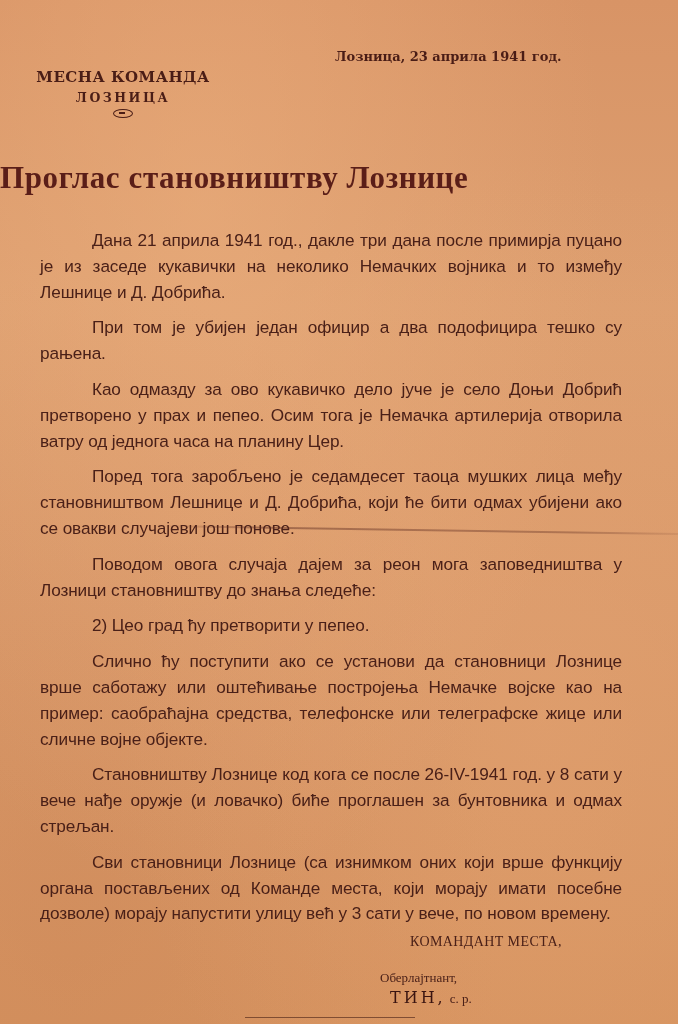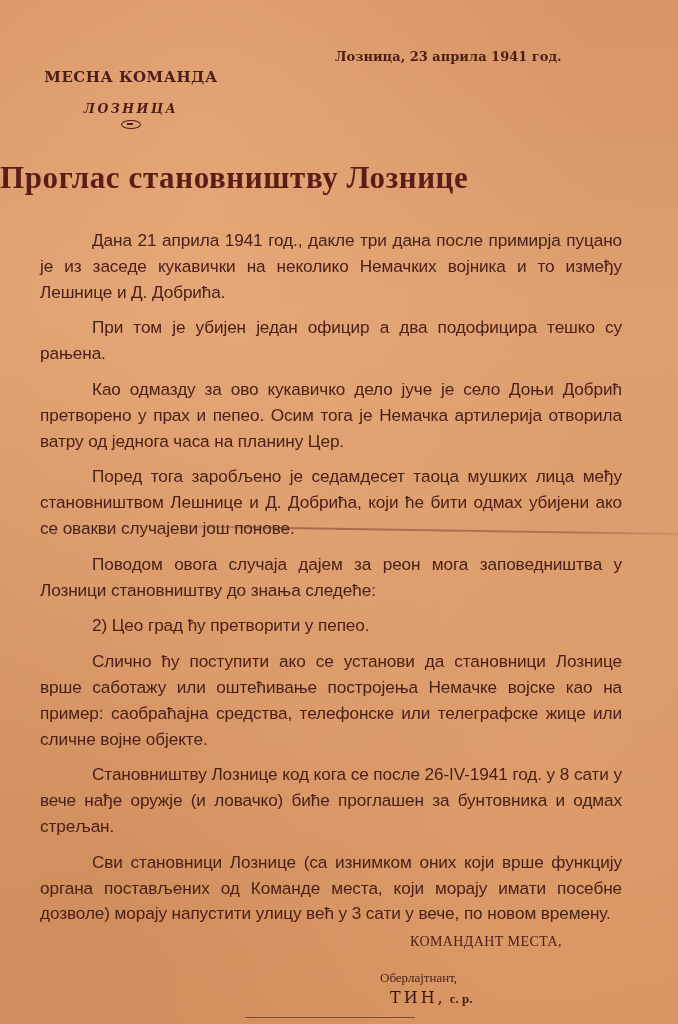--- a/index.html
+++ b/index.html
@@ -11,30 +11,30 @@
     position: relative; width: 678px; height: 1024px;
     background:
       radial-gradient(ellipse at 30% 20%, rgba(240,180,130,0.45), transparent 60%),
       radial-gradient(ellipse at 80% 70%, rgba(230,165,115,0.4), transparent 55%),
       radial-gradient(ellipse at 10% 90%, rgba(200,130,85,0.35), transparent 50%),
       linear-gradient(180deg, #d89466 0%, #dd9f70 30%, #d9996a 60%, #d6935f 100%);
     color: #3a1c14;
     font-family: "DejaVu Serif", serif;
   }
   .header-left {
-    position: absolute; left: 28px; top: 68px; width: 206px;
+    position: absolute; left: 20px; top: 68px; width: 206px;
     text-align: center;
   }
   .org-name {
     font-family: "DejaVu Serif", serif; font-weight: bold;
     font-size: 15px; letter-spacing: 0.5px; color: #4a1d16;
   }
   .org-city {
     font-family: "DejaVu Serif", serif; font-weight: bold;
-    font-size: 12.5px; letter-spacing: 2.5px; color: #4a1d16; margin-top: 15px; font-style: italic;
+    font-size: 12.5px; letter-spacing: 2.5px; color: #4a1d16; margin-top: 4px;
   }
   .ornament {
     width: 18px; height: 7px; margin: 4px auto 0; border: 1.5px solid #4a1d16;
     border-radius: 50%; position: relative;
   }
   .ornament::after {
     content: ""; position: absolute; left: 5px; top: 2px; width: 6px; height: 2px; background: #4a1d16;
   }
   .header-date {
     position: absolute; left: 335px; top: 49px;
@@ -63,21 +63,21 @@
     transform: rotate(0.9deg);
   }
   .signature {
     position: absolute; left: 410px; top: 934px; width: 200px; 
     font-family: "Liberation Serif", serif; color: #4a2018;
   }
   .sig-title { font-size: 14px; letter-spacing: 0.4px; }
   .sig-rank { font-size: 13px; margin-top: 20px; margin-left: -30px; }
   .sig-name-row { margin-top: 2px; margin-left: -20px; }
   .sig-name { font-family: "DejaVu Serif", serif; font-weight: normal; font-size: 16px; letter-spacing: 3px; color: #3a1410; }
-  .sig-abbr { font-size: 13px; margin-left: 4px; font-weight: bold; }
+  .sig-abbr { font-size: 13px; margin-left: 4px; }
   .footer-rule {
     position: absolute; left: 245px; top: 1017px; width: 170px; height: 1px; background: rgba(70,30,20,0.6);
   }
 </style>
 </head>
 <body>
 
 <div class="page">
 
   <div class="header-left">

